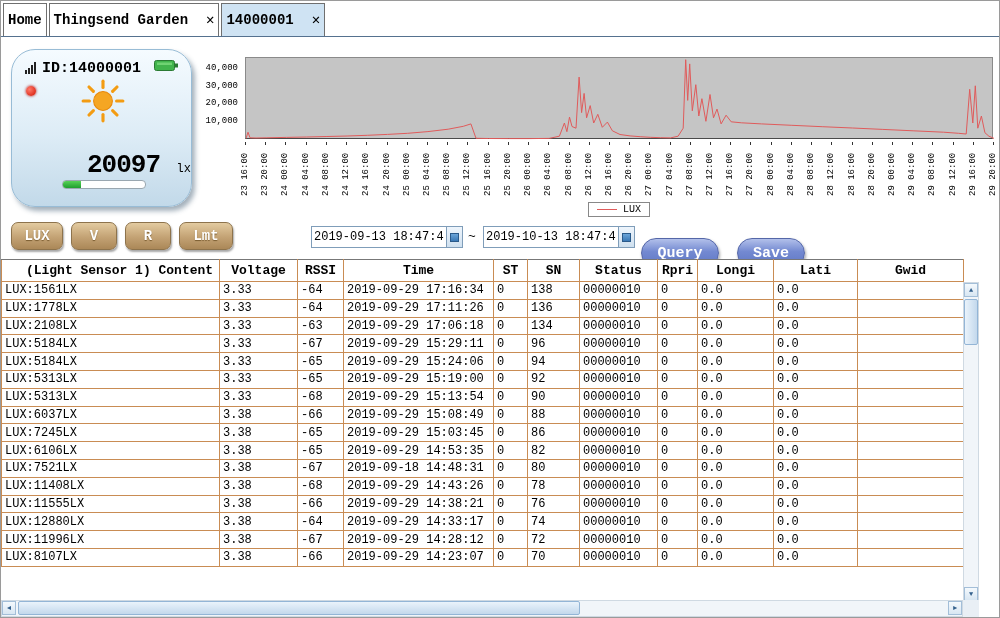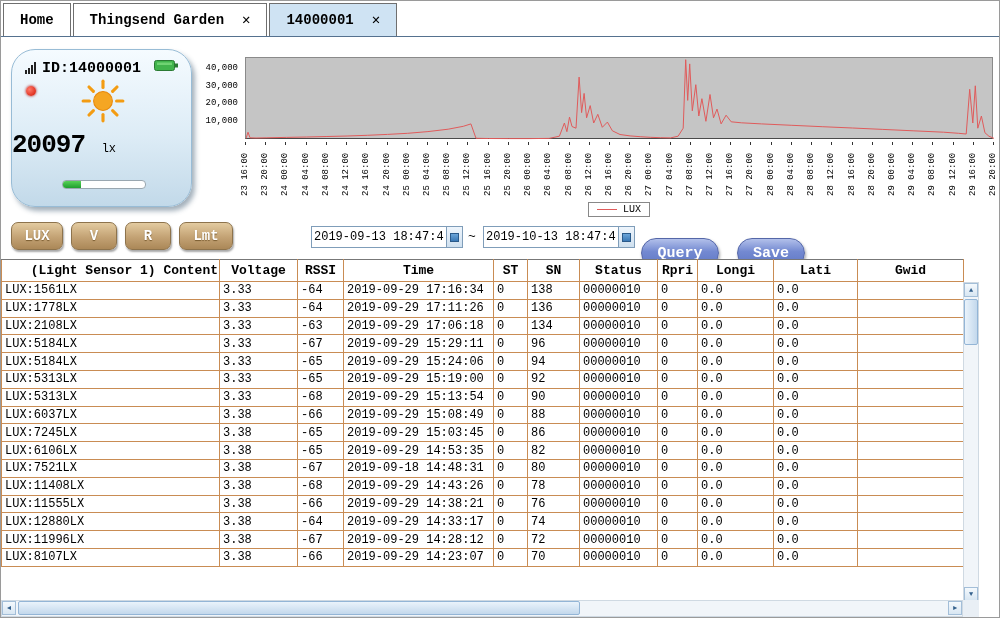--- a/index.html
+++ b/index.html
@@ -6,40 +6,40 @@
   html,body { margin:0; padding:0; }
   body {
     width:1000px; height:618px; overflow:hidden;
     font-family:"Liberation Mono", monospace; background:#fff; color:#000;
   }
   .app { position:relative; width:1000px; height:618px; border:1px solid #9a9a9a; background:#fff; }
 
   
   .tabbar { position:absolute; top:0; left:0; right:0; height:36px; display:flex; align-items:stretch;
             border-bottom:1px solid #55718f; background:#fff; }
-  .tab { display:flex; align-items:center; gap:18px; padding:0 16px; margin-top:2px; margin-left:2px;
+  .tab { display:flex; align-items:center; gap:18px; padding:0 4px; margin-top:2px; margin-left:2px;
          border:1px solid #6f6f6f; border-bottom:none; font-weight:bold; font-size:14px; background:#fff; cursor:default; }
   .tab.active { background:#cfe3f3; }
   .tab .x { font-size:14px; font-weight:bold; line-height:1; }
 
   
   .card { position:absolute; left:10px; top:48px; width:181px; height:158px; border-radius:24px;
           background:linear-gradient(180deg,#f5fbff 0%,#ddecf6 55%,#c2d9e9 100%);
           border:1px solid #98bcd6; box-shadow:3px 4px 5px rgba(50,80,105,.45); }
   .card-top { display:flex; align-items:center; gap:6px; padding:9px 12px 0 13px; }
   .sigbars { display:flex; align-items:flex-end; gap:1px; height:12px; }
   .sigbars i { display:block; width:2px; background:#222; }
   .sigbars i:nth-child(1){height:4px}.sigbars i:nth-child(2){height:6px}
   .sigbars i:nth-child(3){height:9px}.sigbars i:nth-child(4){height:12px}
   .id-label { font-size:15px; font-weight:bold; }
   .battery { margin-left:auto; }
   .led { position:absolute; left:14px; top:36px; width:10px; height:10px; border-radius:50%;
          background:radial-gradient(circle at 35% 35%, #ff7a6b, #d21300); box-shadow:0 0 3px #a00; }
   .sun { position:absolute; left:68px; top:28px; }
-  .value-row { position:absolute; top:80px; left:0; width:100%; text-align:left; }
+  .value-row { position:absolute; top:100px; left:0; width:100%; text-align:right; }
   .value { font-size:26px; font-weight:bold; letter-spacing:-1px; }
   .unit { font-size:12px; margin-left:7px; }
   .pbar { position:absolute; left:50px; top:130px; width:84px; height:9px; background:#fff;
           border:1px solid #9aa7b0; border-radius:4px; overflow:hidden; }
   .pfill { height:100%; background:linear-gradient(180deg,#57d257,#1f9e2f); }
 
   
   .chart { position:absolute; left:198px; top:46px; width:800px; height:170px; }
   .ylabels { position:absolute; left:0; top:10px; width:42px; height:82px; }
   .ylabel { position:absolute; right:3px; font-size:9px; white-space:nowrap; }
@@ -74,21 +74,21 @@
              background:linear-gradient(180deg,#b2c0ea,#7389d1 45%,#5f77c4);
              border:1px solid #5567a8; color:#fff; font-weight:bold; font-size:15px; font-family:inherit;
              box-shadow:1px 2px 3px rgba(0,0,0,.35); }
   .b-query{left:640px;width:78px}.b-save{left:736px;width:68px}
 
   
   .tablewrap { position:absolute; left:0; top:258px; width:962px; }
   table { border-collapse:collapse; table-layout:fixed; width:962px; }
   th,td { border:1px solid #c98c54; overflow:hidden; white-space:nowrap; }
   th { height:22px; font-size:13px; font-weight:bold; text-align:center; border-top:1px solid #777; background:#fff; }
-  th.c0 { text-align:right; padding-left:19px; }
+  th.c0 { text-align:center; padding-left:19px; }
   td { height:17.8px; font-size:12px; padding:0 0 0 3px; }
   .c0{width:218px}.c1{width:78px}.c2{width:46px}.c3{width:150px}.c4{width:34px}.c5{width:52px}
   .c6{width:78px}.c7{width:40px}.c8{width:76px}.c9{width:84px}.c10{width:106px}
 
   
   .vscroll { position:absolute; left:962px; top:281px; width:16px; height:320px;
              background:#f1f5f9; border:1px solid #cfd9e2; }
   .sbtn { position:absolute; width:14px; height:14px; background:linear-gradient(#f4f9fd,#d8e6f2);
           border:1px solid #a3bed8; color:#33608c; font-size:7px; line-height:13px; text-align:center;
           padding:0; font-family:inherit; cursor:pointer; }

